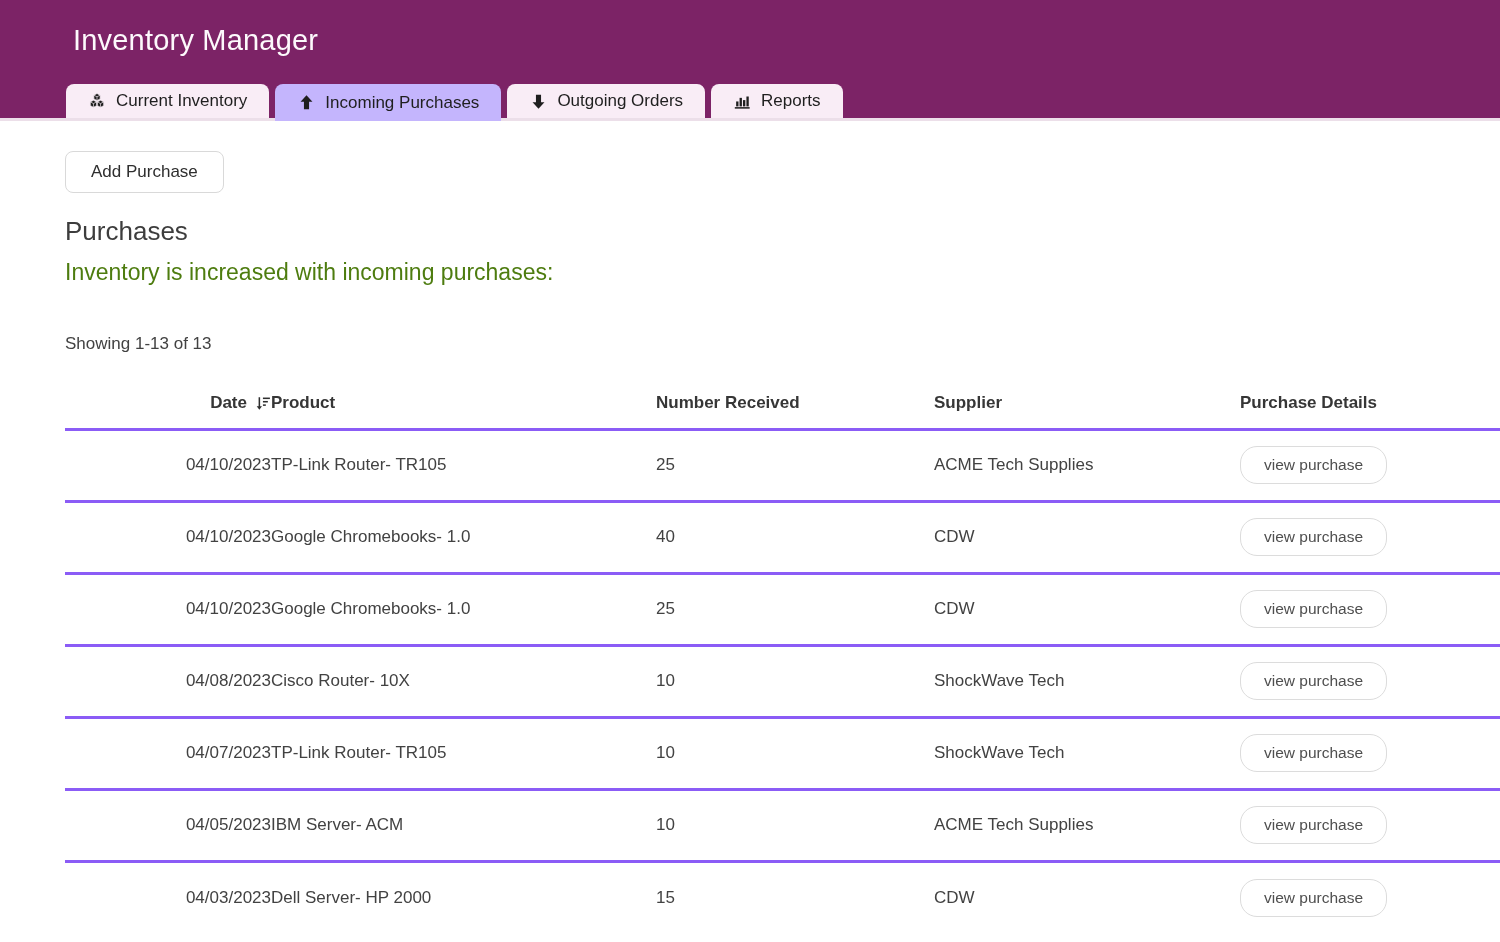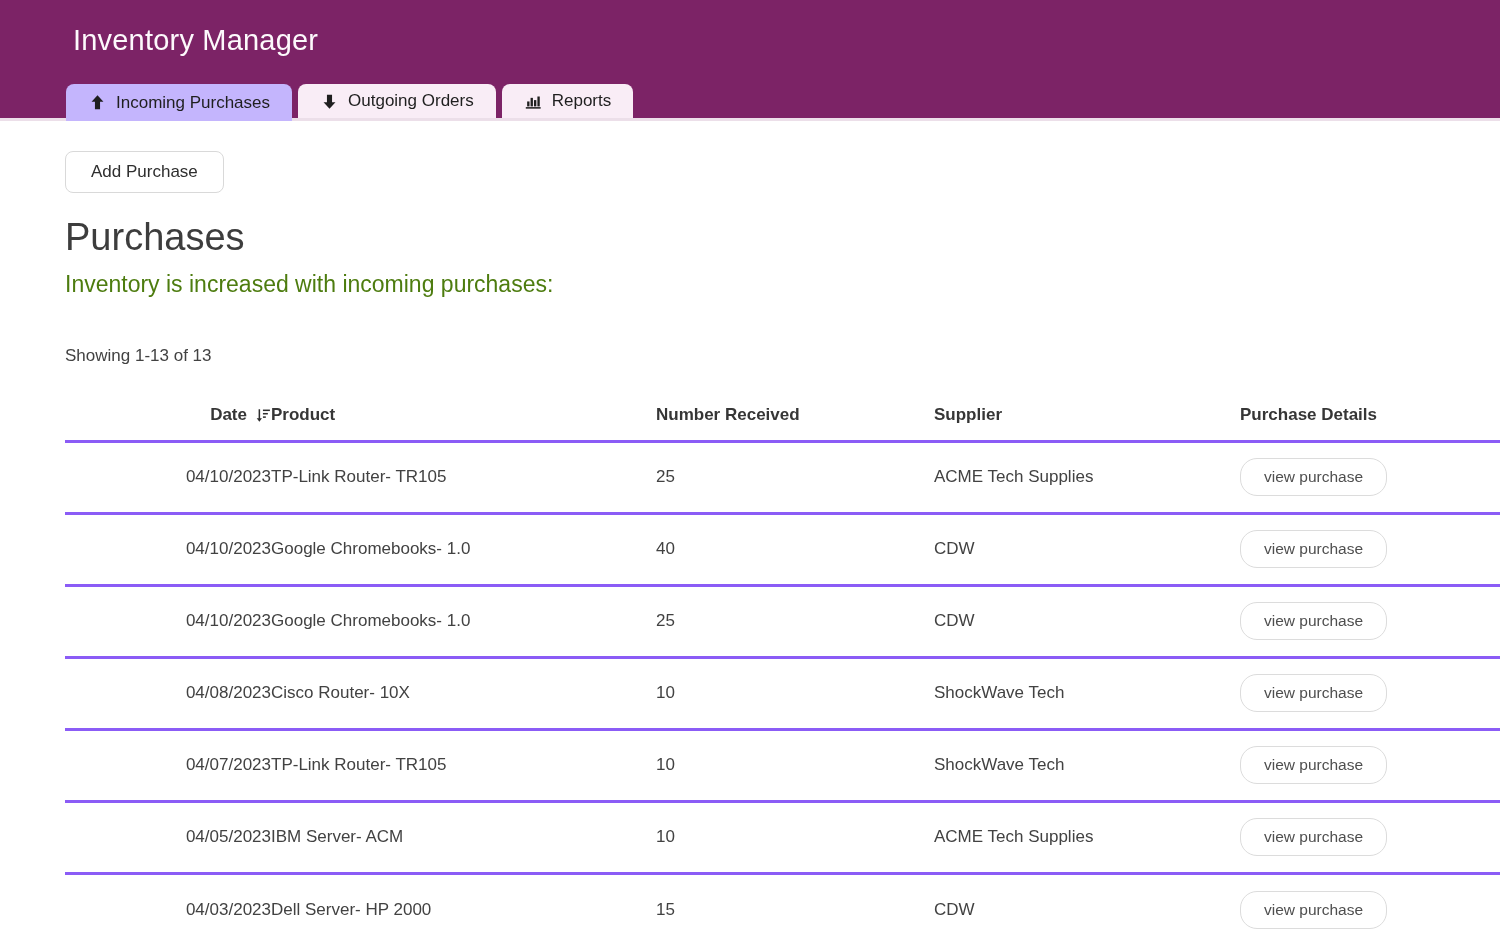--- a/index.html
+++ b/index.html
@@ -71,21 +71,21 @@
     background: #fff;
     border: 1px solid #d9d9d9;
     border-radius: 8px;
     font-family: inherit;
     font-size: 17px;
     color: #2e2e2e;
     cursor: pointer;
   }
   .page-title {
     margin-top: 23px;
-    font-size: 38px;
+    font-size: 26px;
     font-weight: 400;
     color: #3d3d3d;
   }
   .page-subtitle {
     margin-top: 12px;
     font-size: 23px;
     color: #4d7c0f;
   }
   .showing {
     margin-top: 48px;
@@ -137,20 +137,37 @@
   }
   .sort-icon svg { display: block; }
 </style>
 </head>
 <body>
 
 <header class="app-header">
   <div class="app-title">Inventory Manager</div>
 
   <nav class="tabs">
+    <button class="tab">
+      <span class="icon">
+        <svg width="18" height="18" viewBox="0 0 24 24">
+          <g fill="#1f1f1f" stroke="#f9edf6" stroke-width="0.9" stroke-linejoin="round">
+            <path d="M12 2 L16.2 4.2 L16.2 9.2 L12 11.4 L7.8 9.2 L7.8 4.2 Z"></path>
+            <path d="M7.3 11 L11.5 13.2 L11.5 18.2 L7.3 20.4 L3.1 18.2 L3.1 13.2 Z"></path>
+            <path d="M16.7 11 L20.9 13.2 L20.9 18.2 L16.7 20.4 L12.5 18.2 L12.5 13.2 Z"></path>
+          </g>
+          <g stroke="#f9edf6" stroke-width="0.9" fill="none">
+            <path d="M7.8 4.2 L12 6.4 L16.2 4.2 M12 6.4 L12 11.4"></path>
+            <path d="M3.1 13.2 L7.3 15.4 L11.5 13.2 M7.3 15.4 L7.3 20.4"></path>
+            <path d="M12.5 13.2 L16.7 15.4 L20.9 13.2 M16.7 15.4 L16.7 20.4"></path>
+          </g>
+        </svg>
+      </span>
+      <span>Current Inventory</span>
+    </button>
 
     <button class="tab active">
       <span class="icon">
         <svg width="17" height="17" viewBox="0 0 20 20">
           <path fill="#1f1f1f" d="M10 1.5 L17 9 L13 9 L13 18 L7 18 L7 9 L3 9 Z"></path>
         </svg>
       </span>
       <span>Incoming Purchases</span>
     </button>
 

